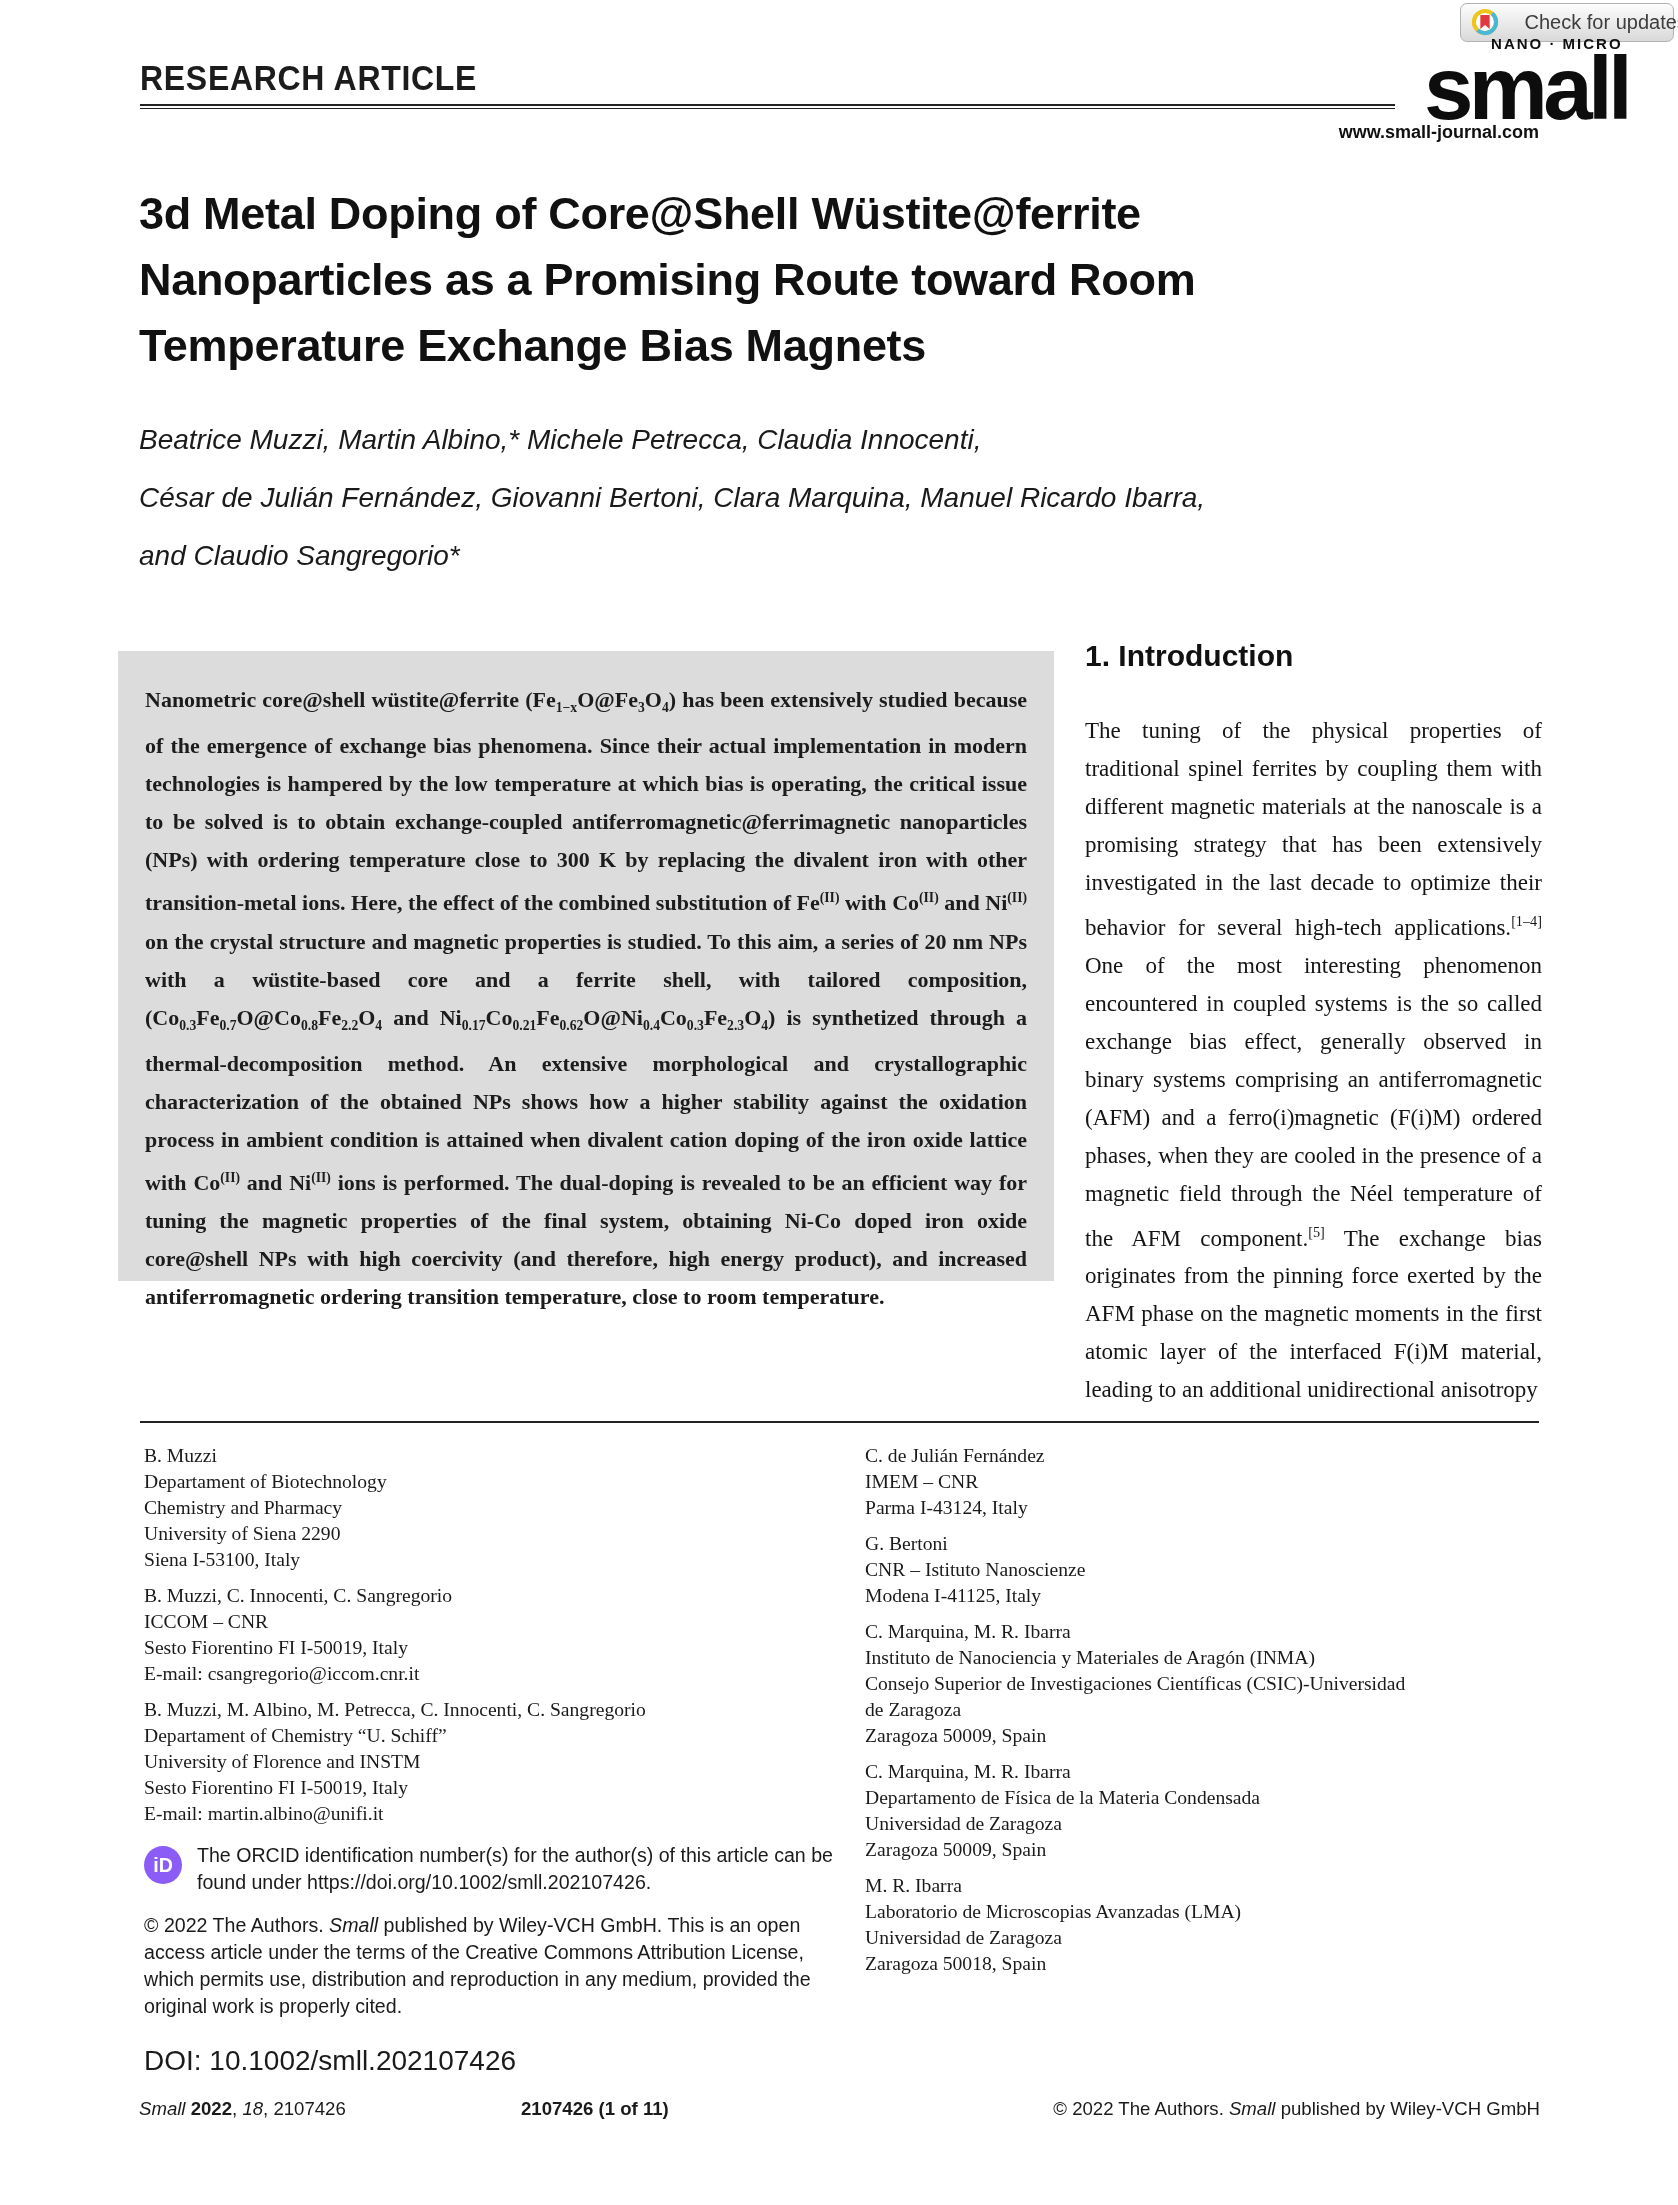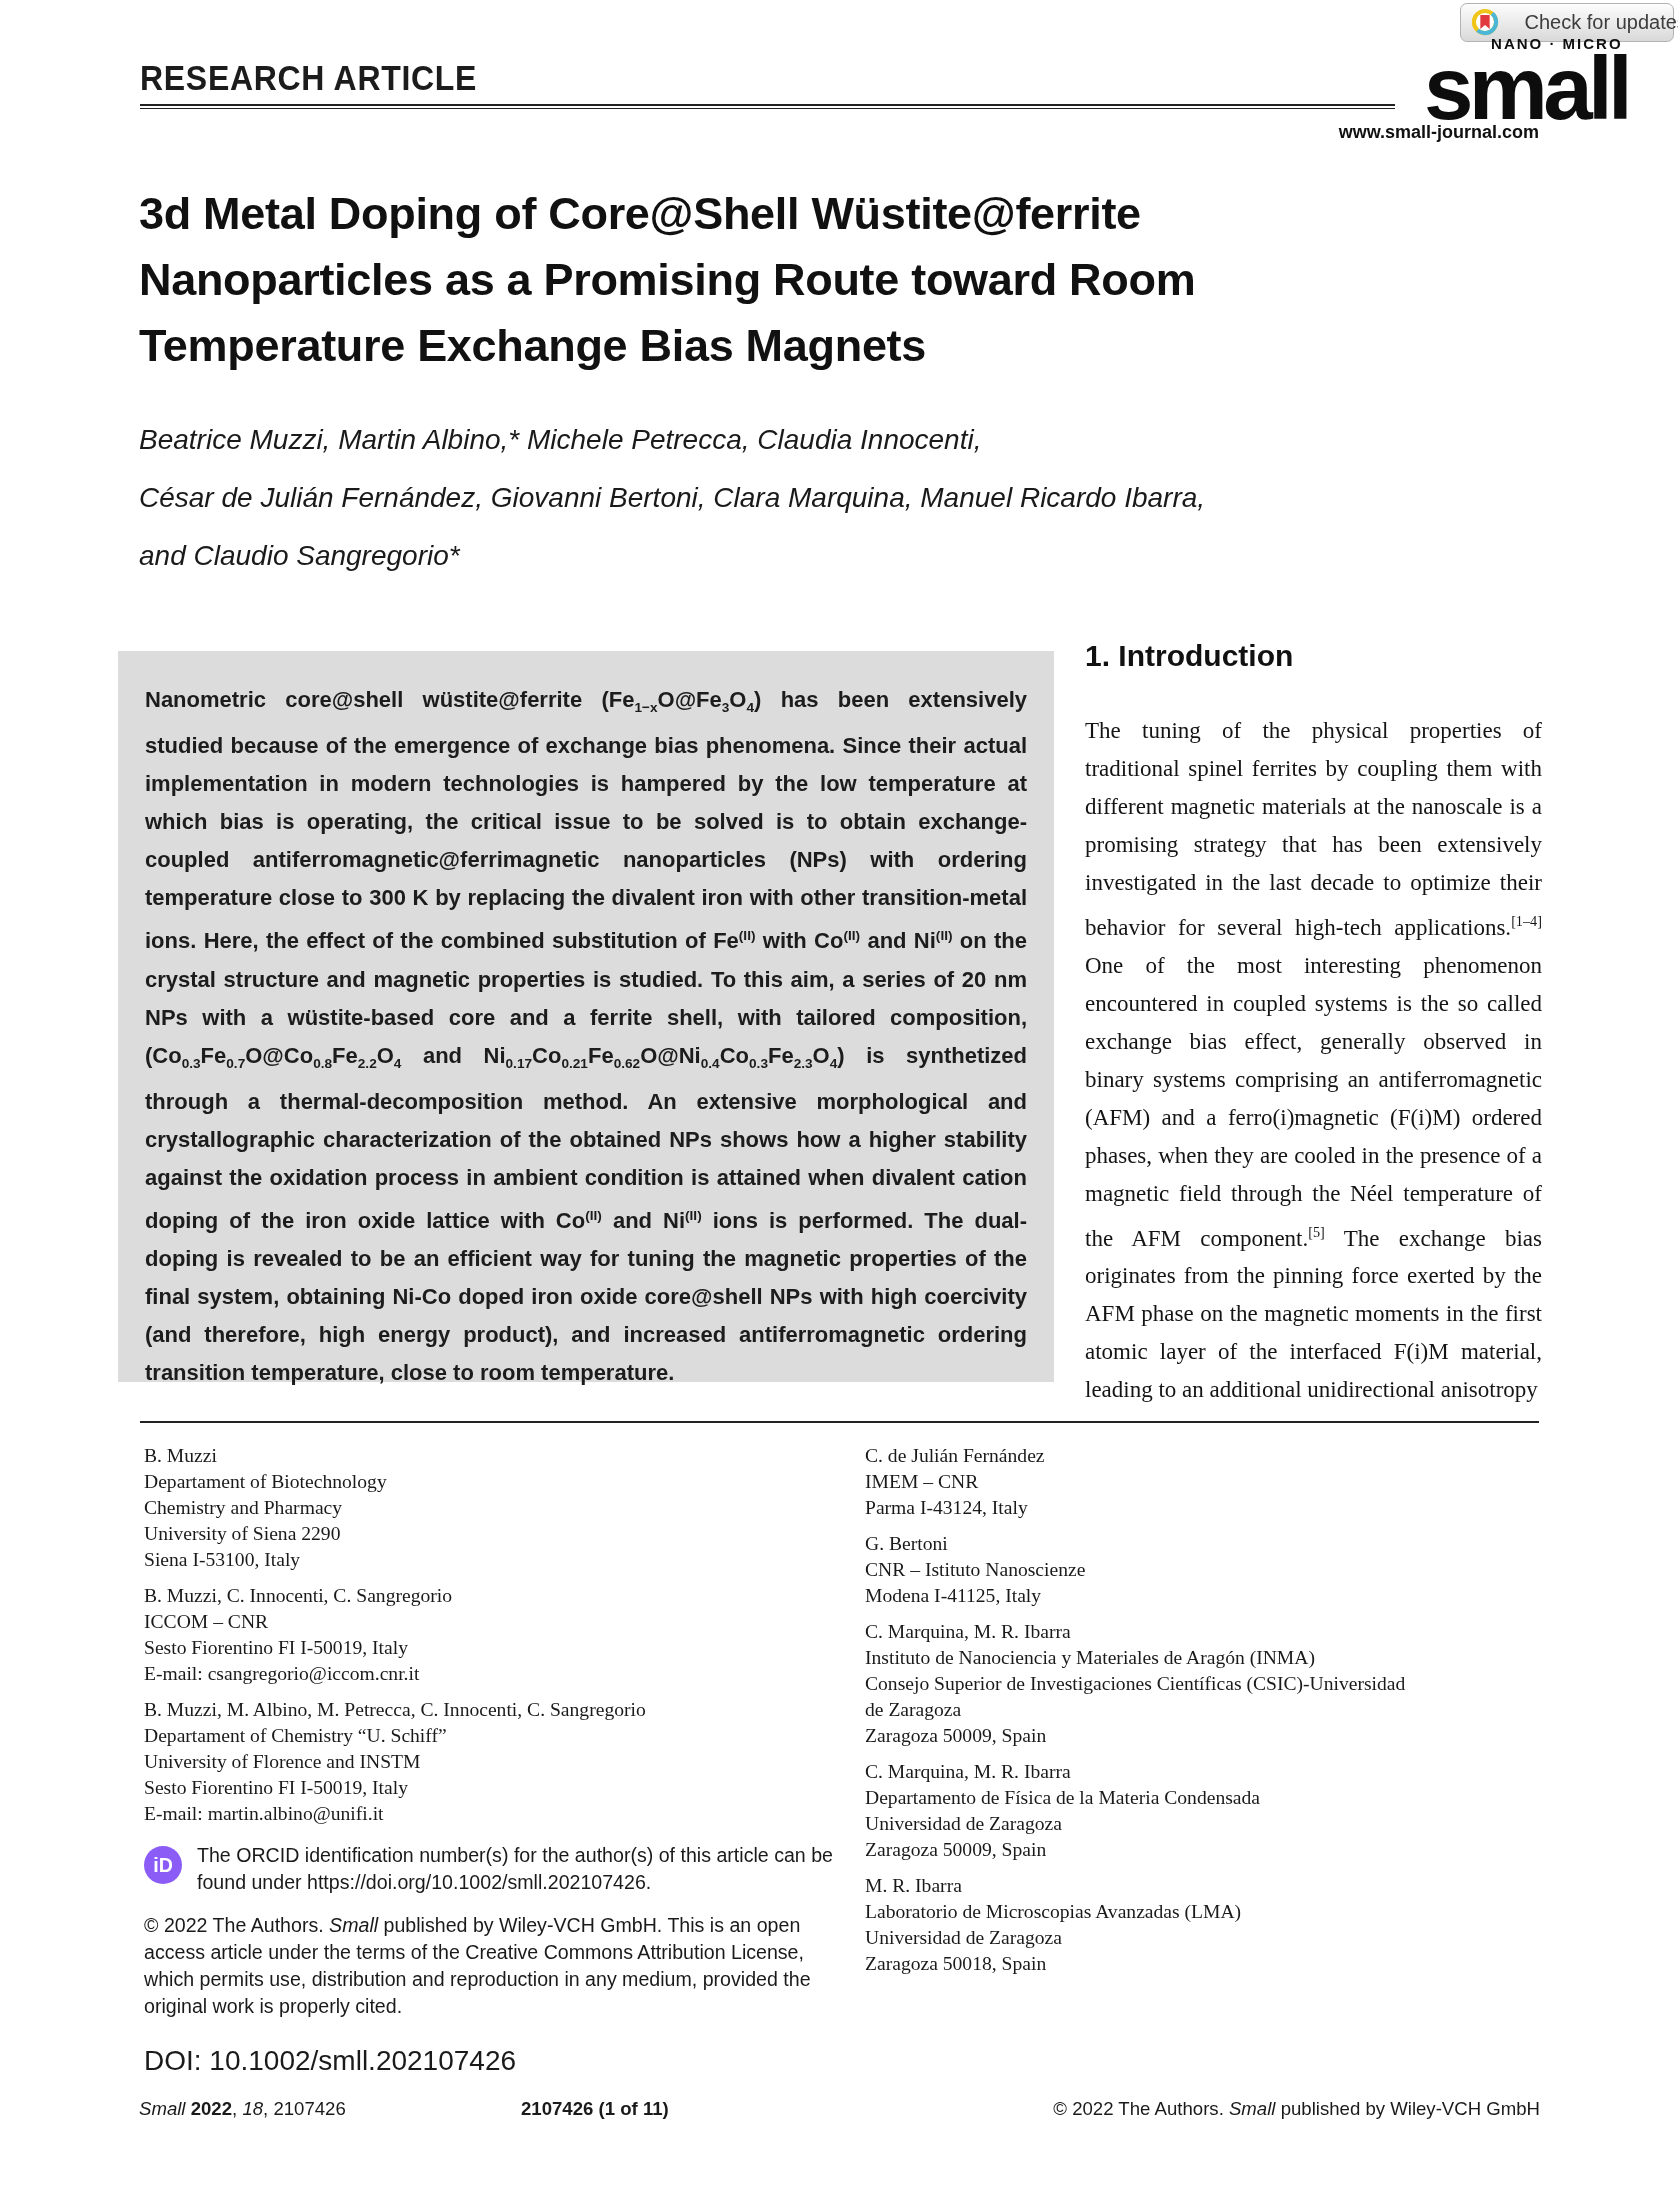--- a/index.html
+++ b/index.html
@@ -33,22 +33,22 @@
   .website{position:absolute; right:139px; top:122px; font-size:18px; font-weight:700; color:#101010;}
   
   .title{position:absolute; left:139px; top:181px; margin:0; font-size:45px; font-weight:700;
          line-height:66px; color:#111; letter-spacing:-0.3px;}
   .title span{display:block;}
   .authors{position:absolute; left:139px; top:411px; font-style:italic; font-size:28px;
            line-height:58px; color:#1a1a1a;}
   .authors span{display:block;}
   
   .abstract-box{
-    position:absolute; left:118px; top:651px; width:936px; height:731px;
-    background:#dcdcdc; box-sizing:border-box; padding:30px 27px 0 27px;
+    position:absolute; left:118px; top:651px; width:936px; height:630px;
+    background:#dcdcdc; box-sizing:border-box; padding:30px 27px 0 27px;font-family:Liberation Serif, serif;
   }
   .abstract-box p{margin:0; font-size:22px; line-height:38px; font-weight:700;
                   color:#1c1c1c; text-align:justify;}
   .abstract-box sub, .abstract-box sup{font-size:0.62em;}
   
   .intro-h{position:absolute; left:1085px; top:639px; margin:0; font-size:30px; font-weight:700; color:#111;}
   .intro-body{
     position:absolute; left:1085px; top:712px; width:457px; margin:0;
     font-family:"Liberation Serif", serif; font-size:23px; line-height:38px;
     text-align:justify; color:#141414;

